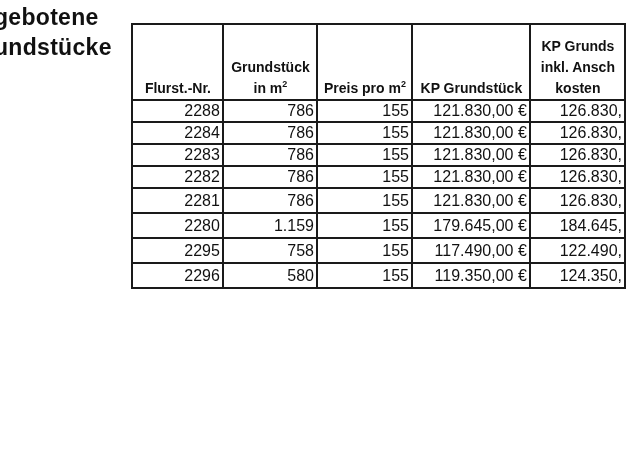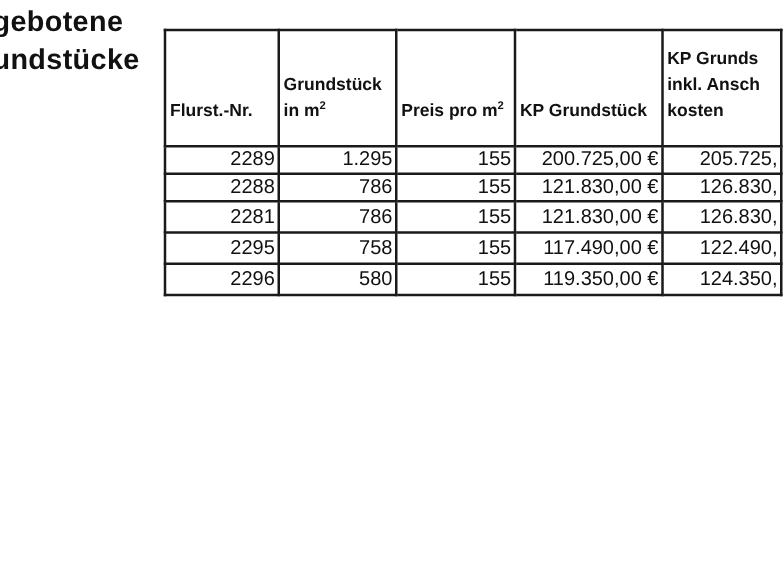--- a/index.html
+++ b/index.html
@@ -41,25 +41,26 @@
     }
     table.grid td, table.grid th {
       border: 2px solid #1a1a1a;
       padding: 0 2px 0 3px;
       overflow: hidden;
       white-space: nowrap;
     }
     table.grid th {
       height: 74px;
       vertical-align: bottom;
-      text-align: left;
+      text-align: center;
       font-weight: bold;
       font-size: 14px;
       line-height: 21px;
-      padding-bottom: 17px;
+      padding-bottom: 0;
+      border-radius: 16px;
     }
     table.grid th sup { font-size: 9px; vertical-align: 6px; line-height: 0; }
     table.grid td {
       text-align: right;
       font-size: 16px;
       height: 20px;
       line-height: 20px;
     }
     table.grid tr.tall td { height: 23px; line-height: 23px; }
     col.c1 { width: 97px; }
@@ -102,39 +103,60 @@
         </th>
         <th>
           <div>KP Grunds</div>
           <div>inkl. Ansch</div>
           <div>kosten</div>
         </th>
       </tr>
     </thead>
     <tbody id="tbody">
         <tr>
-          <td>2289</td>
-          <td>1.295</td>
+          <td>2288</td>
+          <td>786</td>
           <td>155</td>
-          <td>200.725,00 €</td>
-          <td>205.725,</td>
+          <td>121.830,00 €</td>
+          <td>126.830,</td>
         </tr>
         <tr>
-          <td>2288</td>
+          <td>2284</td>
+          <td>786</td>
+          <td>155</td>
+          <td>121.830,00 €</td>
+          <td>126.830,</td>
+        </tr>
+        <tr>
+          <td>2283</td>
+          <td>786</td>
+          <td>155</td>
+          <td>121.830,00 €</td>
+          <td>126.830,</td>
+        </tr>
+        <tr>
+          <td>2282</td>
           <td>786</td>
           <td>155</td>
           <td>121.830,00 €</td>
           <td>126.830,</td>
         </tr>
         <tr class="tall">
           <td>2281</td>
           <td>786</td>
           <td>155</td>
           <td>121.830,00 €</td>
           <td>126.830,</td>
+        </tr>
+        <tr class="tall">
+          <td>2280</td>
+          <td>1.159</td>
+          <td>155</td>
+          <td>179.645,00 €</td>
+          <td>184.645,</td>
         </tr>
         <tr class="tall">
           <td>2295</td>
           <td>758</td>
           <td>155</td>
           <td>117.490,00 €</td>
           <td>122.490,</td>
         </tr>
         <tr class="tall">
           <td>2296</td>

